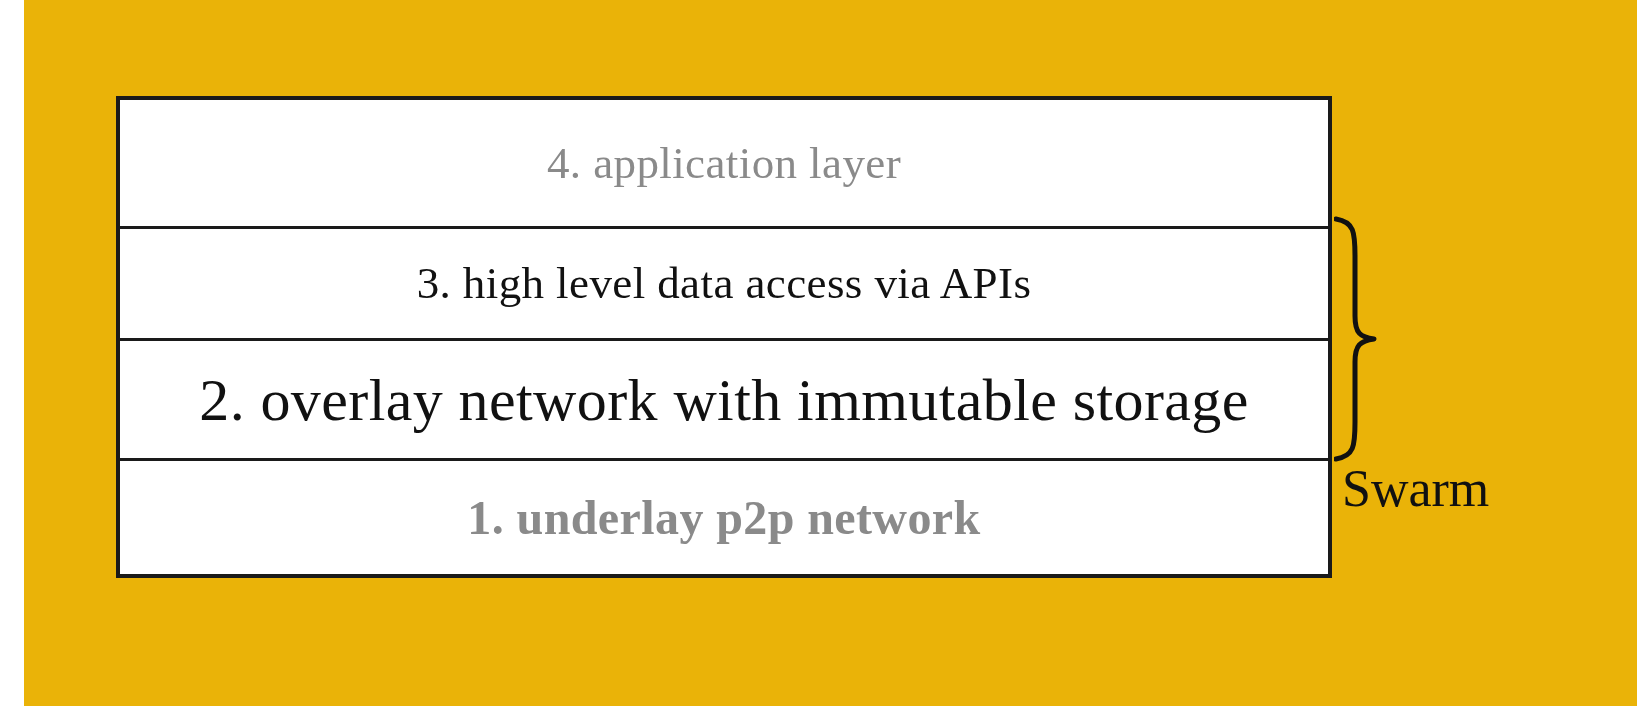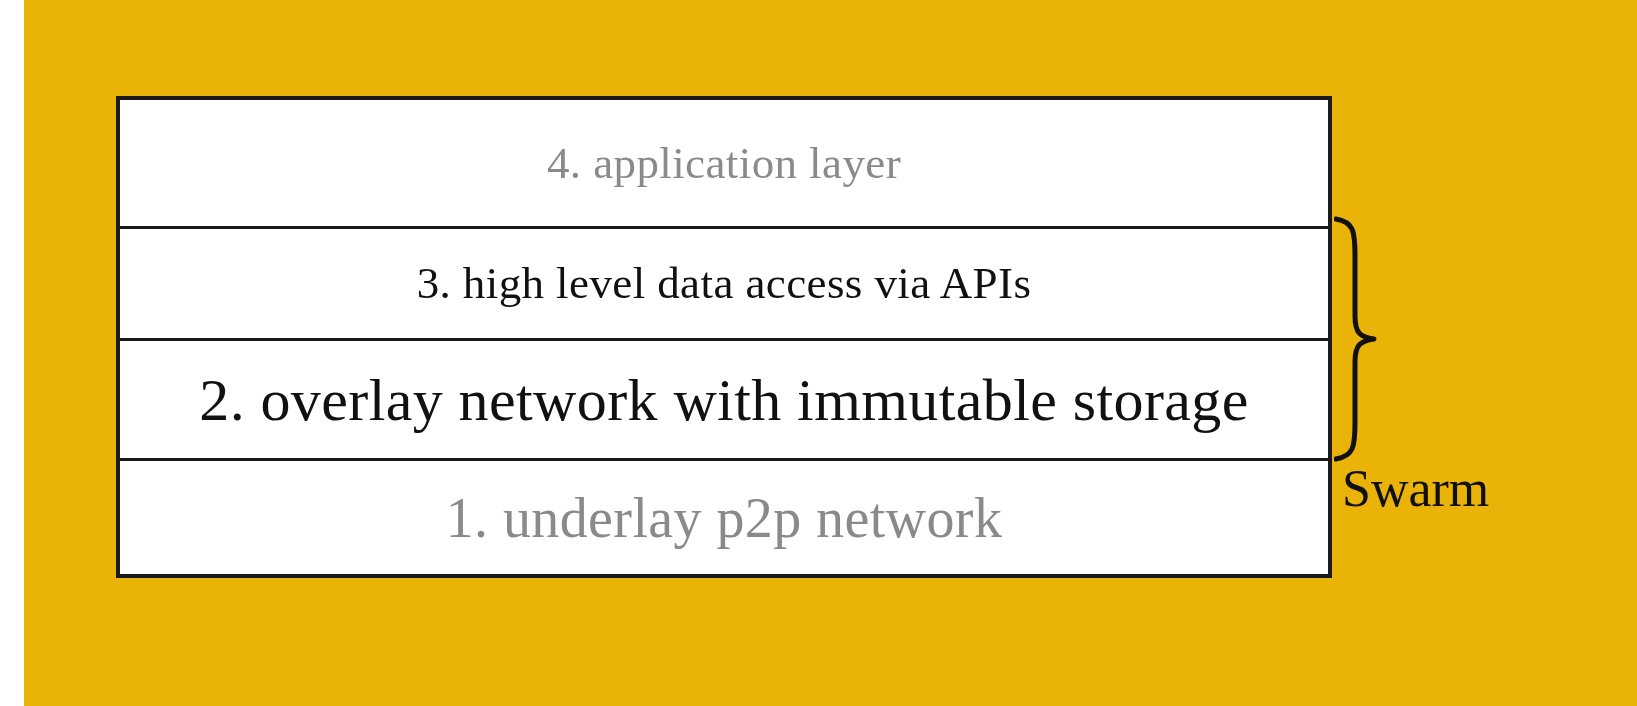--- a/index.html
+++ b/index.html
@@ -62,21 +62,22 @@
   .layer-3 .layer-label {
     color: #111111;
     font-size: 45px;
   }
   .layer-2 .layer-label {
     color: #111111;
     font-size: 60px;
   }
   .layer-1 .layer-label {
     color: #8a8a8a;
-    font-size: 56px;
+    font-size: 48px;
+    font-weight: bold;
   }
 
   
   #brace-group {
     position: absolute;
     left: 1310px;
     top: 216px;
     width: 327px;
     height: 246px;
     display: flex;

